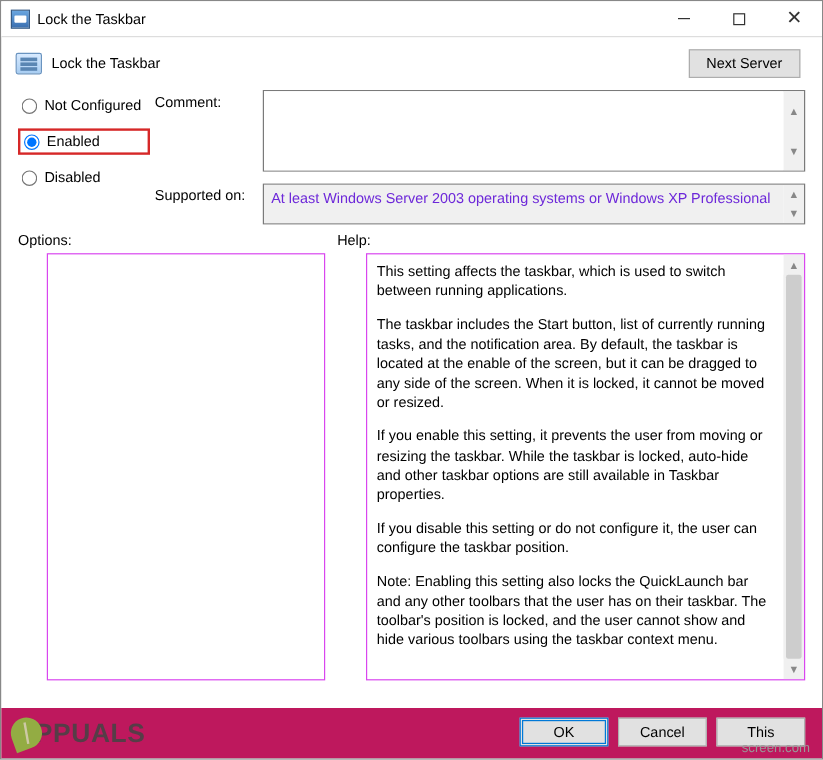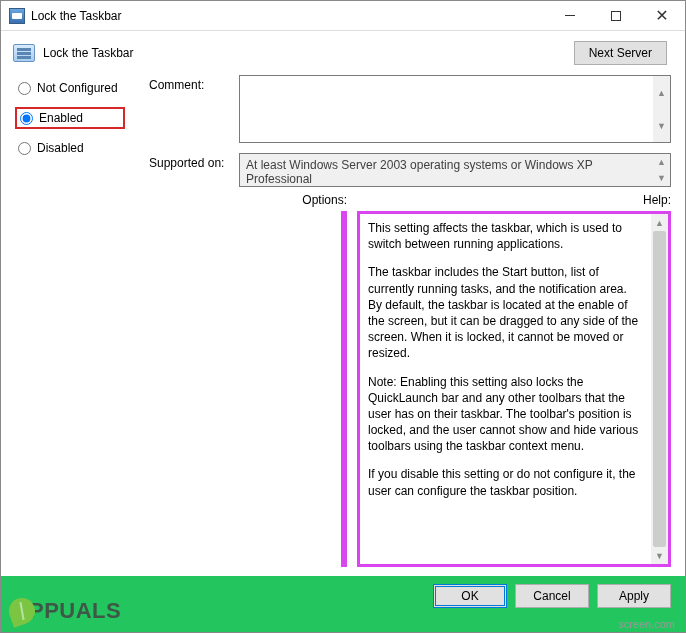--- a/index.html
+++ b/index.html
@@ -66,21 +66,21 @@
     .btn{
       background:#e1e1e1; border:1px solid #adadad;
       padding:4px 14px; font-size:12px; font-family:inherit;
       min-width:90px; text-align:center;
     }
     .nav-btns { display:flex; gap:10px; margin-right:6px;}
     
     .config-area{
       display:flex;
       padding: 4px 14px 0 14px;
-      gap: 24px;
+      gap: 4px;
     }
     .state-col{
       width:110px;
       padding-top:4px;
     }
     .radio-row{
       display:flex; align-items:center;
       margin-bottom:10px;
       padding:2px 3px;
     }
@@ -107,57 +107,58 @@
     .supported-box{ height:34px; }
     .scroll-arrow{
       width:17px; background:#f0f0f0;
       display:flex; flex-direction:column;
     }
     .scroll-arrow span{
       flex:1; display:flex; align-items:center; justify-content:center;
       color:#888; font-size:9px;
     }
     .supported-wrap .readonly-content{
-      flex:1; background:#f0f0f0; padding:4px 6px; color:#404040;
+      flex:1; background:#f0f0f0; padding:4px 6px; color:#6d28d9;
     }
     
     .lower{
       display:flex; padding: 6px 14px 0 14px; gap:10px;
       height: 380px;
     }
     .lower-col{ display:flex; flex-direction:column; }
-    .lower-col.left{ width:332px;align-items:flex-end;}
-    .lower-col.right{ flex:1;align-items:flex-end;}
+    .lower-col.left{ width:256px;}
+    .lower-col.right{ flex:1;}
     .section-label{ font-size:12px; margin-bottom:4px;}
     .panel{
-      flex:1; border:3px solid #d946ef; background:#fff;
+      flex:1; border:1px solid #d946ef; background:#fff;
       overflow:hidden;
+      margin-left:24px;
     }
     .help-panel{
       position:relative;
       display:flex;
     }
     .help-content{
       flex:1; padding:6px 8px 6px 8px; font-size:12px; line-height:1.35;
       overflow:hidden;
     }
     .help-content p{ margin-bottom:12px;}
     .help-scroll{
       width:17px; background:#f0f0f0;
       display:flex; flex-direction:column;
     }
     .help-scroll .arrow{ height:17px; display:flex; align-items:center; justify-content:center; color:#888; font-size:9px;}
     .help-scroll .track{ flex:1; background:#f0f0f0; position:relative;}
     .help-scroll .thumb{ position:absolute; left:2px; right:2px; top:0; height:100%; background:#cdcdcd; border-radius:2px;}
     
     .footer{
       position:absolute; left:0; right:0; bottom:0;
-      padding:8px 14px 24px 14px;
+      padding:8px 14px 10px 14px;
       display:flex; justify-content:flex-end; gap:8px;
-      background:#22c55e;
+      background:#be185d;
     }
     .footer .btn{ min-width:74px; padding:4px 16px;}
     .footer .btn.primary{ border:1px solid #0078d7; outline:1px solid #0078d7; outline-offset:-3px;}
     
     .watermark{
       position:absolute; left:8px; bottom:8px;
       font-size:22px; font-weight:bold; color:#444;
       letter-spacing:0.5px;
       opacity:0.85;
       pointer-events:none;
@@ -252,37 +253,38 @@
   <div class="lower-col left">
     <div class="section-label">Options:</div>
     <div class="panel"></div>
   </div>
   <div class="lower-col right">
     <div class="section-label">Help:</div>
     <div class="panel help-panel">
       <div class="help-content">
         <p>This setting affects the taskbar, which is used to switch between running applications.</p>
         <p>The taskbar includes the Start button, list of currently running tasks, and the notification area. By default, the taskbar is located at the enable of the screen, but it can be dragged to any side of the screen. When it is locked, it cannot be moved or resized.</p>
+        <p>If you enable this setting, it prevents the user from moving or resizing the taskbar. While the taskbar is locked, auto-hide and other taskbar options are still available in Taskbar properties.</p>
+        <p>If you disable this setting or do not configure it, the user can configure the taskbar position.</p>
         <p>Note: Enabling this setting also locks the QuickLaunch bar and any other toolbars that the user has on their taskbar. The toolbar's position is locked, and the user cannot show and hide various toolbars using the taskbar context menu.</p>
-        <p>If you disable this setting or do not configure it, the user can configure the taskbar position.</p>
       </div>
       <div class="help-scroll">
         <div class="arrow">▲</div>
         <div class="track">
             <div class="thumb"></div>
           </div>
         <div class="arrow">▼</div>
       </div>
     </div>
   </div>
 </div>
 
 <div class="footer">
   <button class="btn primary">OK</button>
   <button class="btn">Cancel</button>
-  <button class="btn">Apply</button>
+  <button class="btn">This</button>
 </div>
 
 <div class="watermark">
   <div class="leaf"></div>
   <span>PPUALS</span>
 </div>
 <div class="site-credit">screen.com</div>
 
 </body></html>

